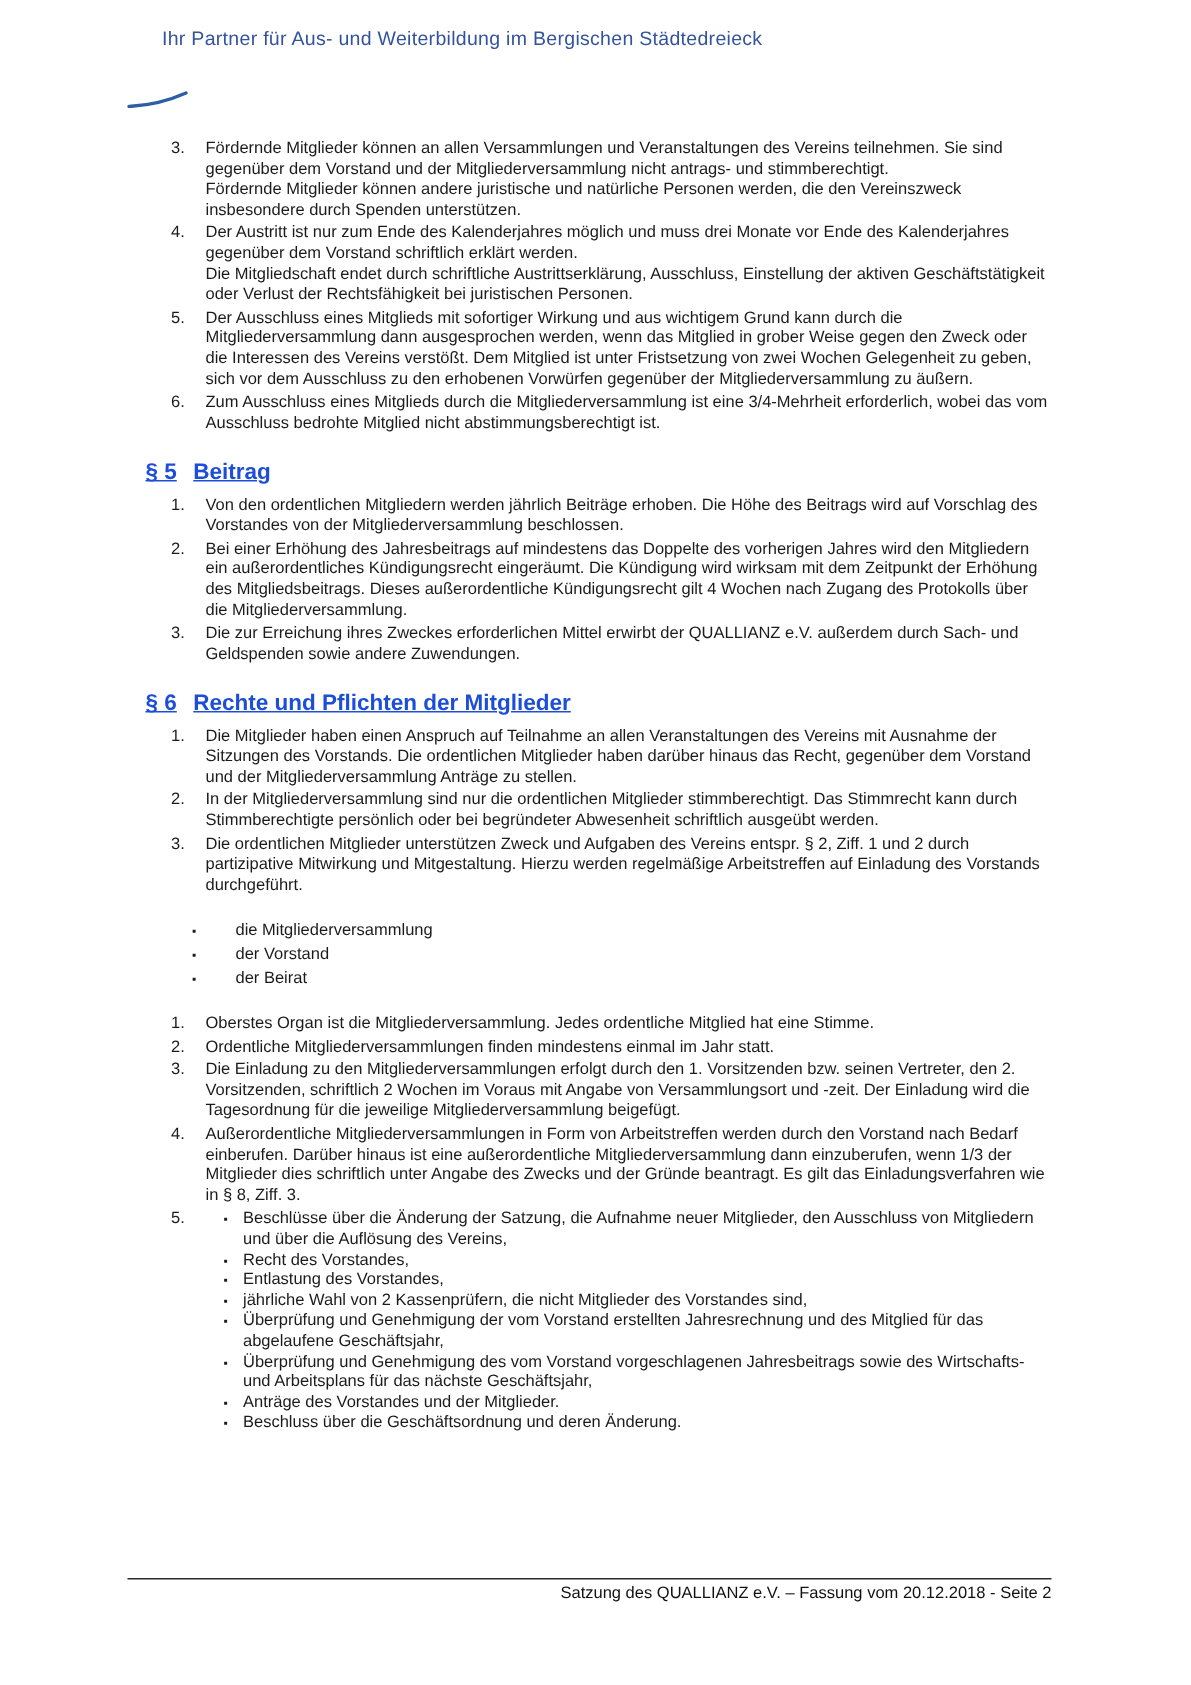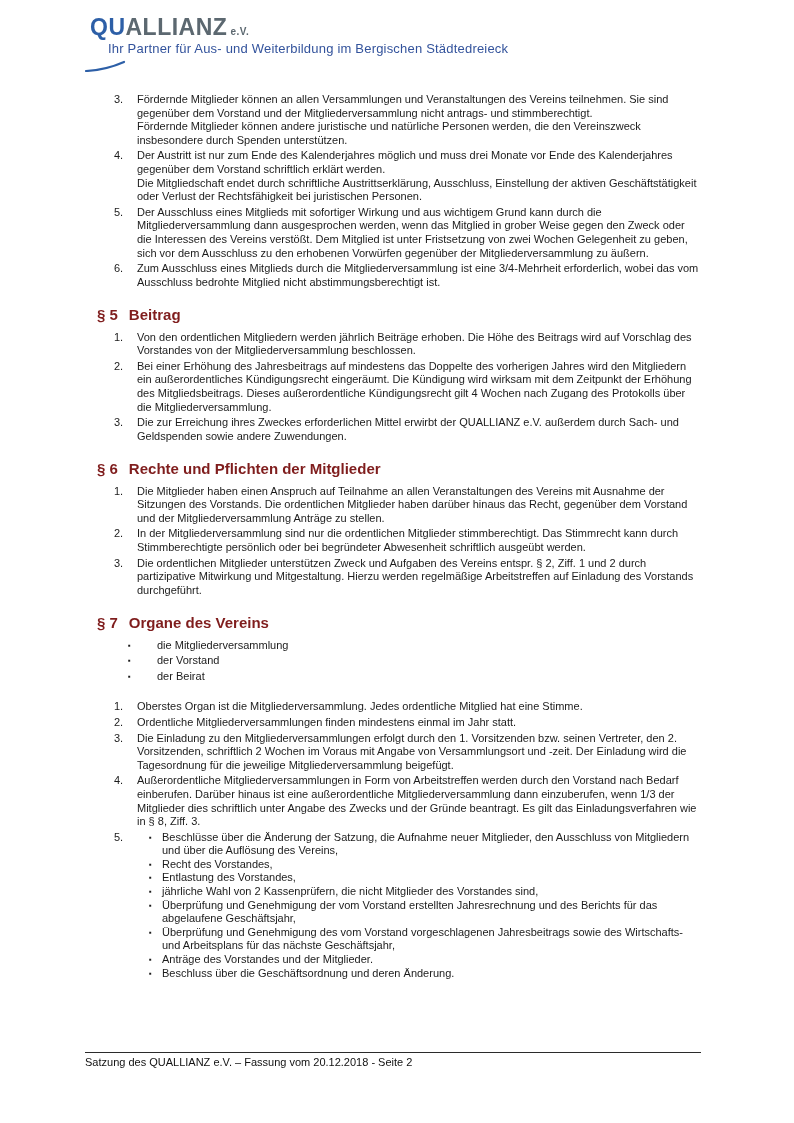--- a/index.html
+++ b/index.html
@@ -29,21 +29,21 @@
   .swoosh { position: absolute; left: -6px; top: 22px; }
 
   
   .content {
     position: absolute; left: 97px; top: 93px; width: 604px;
     font-size: 11px; line-height: 13.6px;
   }
   .doc-section { margin-top: 17px; }
   .doc-section:first-child { margin-top: 0; }
 
-  .sec-heading { font-size: 15px; font-weight: bold; color: #7f1d1d; margin: 0 0 7px 0; line-height: 1.15; }
+  .sec-heading { font-size: 15px; font-weight: bold; color: #1d4ed8; margin: 0 0 7px 0; line-height: 1.15; text-decoration: underline; }
   .sec-title   { margin-left: 11px; }
 
   .sec-intro { margin: 0 0 0 38px; }
 
   .li { display: flex; margin-bottom: 2px; }
   .li:last-child { margin-bottom: 0; }
   .marker { flex: 0 0 40px; padding-left: 17px; box-sizing: border-box; }
   .li.bullet-row .marker { flex: 0 0 60px; padding-left: 31px; font-size: 8px; line-height: 13.6px; }
 
   .li-body { flex: 1 1 auto; min-width: 0; }
@@ -51,34 +51,31 @@
 
   .sub { display: flex; margin: 0; }
   .sub .marker { flex: 0 0 25px; padding-left: 12px; font-size: 8px; line-height: 13.6px; }
   .sub .li-body p { hyphens: auto; }
 
   
   .footer {
     position: absolute; left: 85px; top: 1052px; width: 616px;
     border-top: 1px solid #2b2b2b;
   }
-  .footer-text { font-size: 11px; padding-top: 3px; color: #111; }
+  .footer-text { text-align: right; font-size: 11px; padding-top: 3px; color: #111; }
 </style>
 </head>
 <body>
 
 <div class="page">
 
   <header class="logo">
     <svg class="swoosh" width="42" height="34" viewBox="0 0 42 34">
       <path d="M40,24 Q22,32 2,33" stroke="#2d5fa7" fill="none" stroke-width="2.2" stroke-linecap="round"></path>
     </svg>
-    <div class="brand">
-      <span class="qu">QU</span><span class="rest">ALLIANZ</span><span class="ev">e.V.</span>
-    </div>
     <div class="tagline">Ihr Partner für Aus- und Weiterbildung im Bergischen Städtedreieck</div>
   </header>
 
   <main class="content" id="sections">
       <section class="doc-section">
         <div class="li">
           <span class="marker">3.</span>
           <div class="li-body">
             <p>Fördernde Mitglieder können an allen Versammlungen und Veranstaltungen des Vereins teilnehmen. Sie sind gegenüber dem Vorstand und der Mitgliederversammlung nicht antrags- und stimmberechtigt.</p>
             <p>Fördernde Mitglieder können andere juristische und natürliche Personen werden, die den Vereinszweck insbesondere durch Spenden unterstützen.</p>
@@ -140,21 +137,20 @@
           </div>
         </div>
         <div class="li">
           <span class="marker">3.</span>
           <div class="li-body">
             <p>Die ordentlichen Mitglieder unterstützen Zweck und Aufgaben des Vereins entspr. § 2, Ziff. 1 und 2 durch partizipative Mitwirkung und Mitgestaltung. Hierzu werden regelmäßige Arbeitstreffen auf Einladung des Vorstands durchgeführt.</p>
           </div>
         </div>
       </section>
       <section class="doc-section">
-        <h2 class="sec-heading"><span class="sec-num">§ 7</span><span class="sec-title">Organe des Vereins</span></h2>
         <div class="li bullet-row">
           <span class="marker">▪</span>
           <div class="li-body">
             <p>die Mitgliederversammlung</p>
           </div>
         </div>
         <div class="li bullet-row">
           <span class="marker">▪</span>
           <div class="li-body">
             <p>der Vorstand</p>
@@ -215,21 +211,21 @@
             </div>
             <div class="sub">
               <span class="marker">▪</span>
               <div class="li-body">
                 <p>jährliche Wahl von 2 Kassenprüfern, die nicht Mitglieder des Vorstandes sind,</p>
               </div>
             </div>
             <div class="sub">
               <span class="marker">▪</span>
               <div class="li-body">
-                <p>Überprüfung und Genehmigung der vom Vorstand erstellten Jahresrechnung und des Berichts für das abgelaufene Geschäftsjahr,</p>
+                <p>Überprüfung und Genehmigung der vom Vorstand erstellten Jahresrechnung und des Mitglied für das abgelaufene Geschäftsjahr,</p>
               </div>
             </div>
             <div class="sub">
               <span class="marker">▪</span>
               <div class="li-body">
                 <p>Überprüfung und Genehmigung des vom Vorstand vorgeschlagenen Jahresbeitrags sowie des Wirtschafts- und Arbeitsplans für das nächste Geschäftsjahr,</p>
               </div>
             </div>
             <div class="sub">
               <span class="marker">▪</span>

